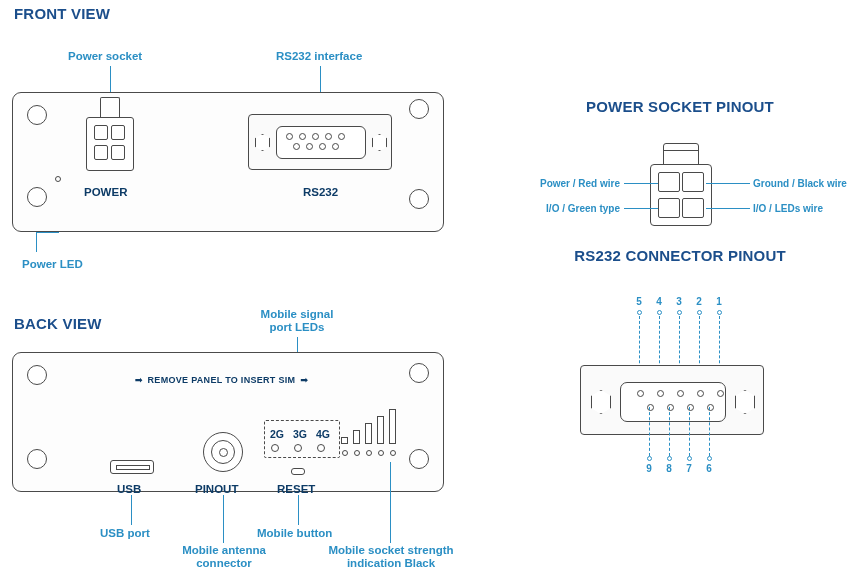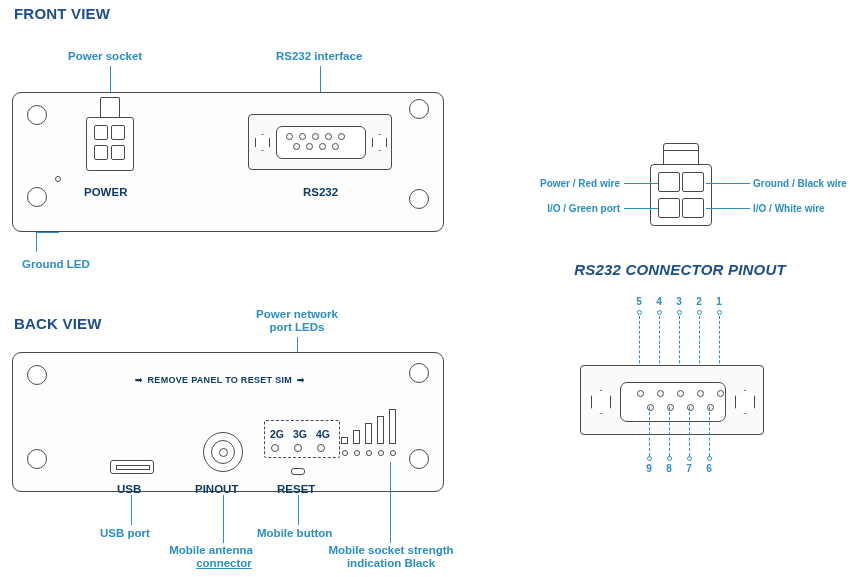--- a/index.html
+++ b/index.html
@@ -307,21 +307,21 @@
 </style>
 </head>
 <body>
 
 <div class="root">
 
   <div class="abs section-title" style="left:14px; top:5px;">FRONT VIEW</div>
 
   <div class="abs callout" style="left:68px; top:50px;">Power socket</div>
   <div class="abs callout" style="left:276px; top:50px;">RS232 interface</div>
-  <div class="abs callout" style="left:22px; top:258px;">Ground LED</div>
+  <div class="abs callout" style="left:22px; top:258px;">Power LED</div>
 
   <div class="line-v" style="left:110px; top:66px; height:31px;"></div>
   <div class="line-v" style="left:320px; top:66px; height:50px;"></div>
   <div class="line-v" style="left:58px; top:182px; height:50px;"></div>
   <div class="line-h" style="left:36px; top:232px; width:23px;"></div>
   <div class="line-v" style="left:36px; top:232px; height:20px;"></div>
 
   <div class="device" style="left:12px; top:92px; width:432px; height:140px;">
     <div class="screw" style="left:14px; top:12px;"></div>
     <div class="screw" style="left:14px; top:94px;"></div>
@@ -351,34 +351,34 @@
     <div class="db9-pin" style="left:89px; top:18px;"></div>
     <div class="db9-pin" style="left:44px; top:28px;"></div>
     <div class="db9-pin" style="left:57px; top:28px;"></div>
     <div class="db9-pin" style="left:70px; top:28px;"></div>
     <div class="db9-pin" style="left:83px; top:28px;"></div>
   </div>
   <div class="abs port-label" style="left:303px; top:186px;">RS232</div>
 
   <div class="abs section-title" style="left:14px; top:315px;">BACK VIEW</div>
 
-  <div class="abs callout center" style="left:242px; top:308px; width:110px;">Power network</div>
+  <div class="abs callout center" style="left:242px; top:308px; width:110px;">Mobile signal</div>
   <div class="abs callout center" style="left:242px; top:321px; width:110px;">port LEDs</div>
   <div class="line-v" style="left:297px; top:337px; height:92px;"></div>
 
   <div class="device" style="left:12px; top:352px; width:432px; height:140px;">
     <div class="screw" style="left:14px; top:12px;"></div>
     <div class="screw" style="left:14px; top:96px;"></div>
     <div class="screw" style="left:396px; top:10px;"></div>
     <div class="screw" style="left:396px; top:96px;"></div>
   </div>
 
   <div class="abs" style="left:135px; top:375px; display:flex; align-items:center; gap:5px;">
     <span class="arrow-glyph">➟</span>
-    <span class="sim-label">REMOVE PANEL TO RESET SIM</span>
+    <span class="sim-label">REMOVE PANEL TO INSERT SIM</span>
     <span class="arrow-glyph">➟</span>
   </div>
 
   <div class="usb" style="left:110px; top:460px; width:44px; height:14px;">
     <div class="usb-inner" style="left:5px; top:4px; width:34px; height:5px;"></div>
   </div>
   <div class="abs port-label" style="left:117px; top:483px;">USB</div>
 
   <div class="mobile-outer" style="left:203px; top:432px;"></div>
   <div class="mobile-mid" style="left:211px; top:440px;"></div>
@@ -404,54 +404,55 @@
   <div class="led-sm" style="left:342px; top:450px;"></div>
   <div class="led-sm" style="left:354px; top:450px;"></div>
   <div class="led-sm" style="left:366px; top:450px;"></div>
   <div class="led-sm" style="left:378px; top:450px;"></div>
   <div class="led-sm" style="left:390px; top:450px;"></div>
 
   <div class="line-v" style="left:131px; top:495px; height:30px;"></div>
   <div class="abs callout" style="left:100px; top:527px;">USB port</div>
 
   <div class="line-v" style="left:223px; top:495px; height:48px;"></div>
-  <div class="abs callout center" style="left:155px; top:544px; width:112px;">Mobile antenna</div>
-  <div class="abs callout center" style="left:168px; top:557px; width:112px;text-decoration:underline;">connector</div>
+  <div class="abs callout center" style="left:168px; top:544px; width:112px;">Mobile antenna</div>
+  <div class="abs callout center" style="left:168px; top:557px; width:112px;">connector</div>
 
   <div class="line-v" style="left:298px; top:495px; height:30px;"></div>
   <div class="abs callout" style="left:257px; top:527px;">Mobile button</div>
 
   <div class="line-v" style="left:390px; top:462px; height:81px;"></div>
   <div class="abs callout center" style="left:318px; top:544px; width:146px;">Mobile socket strength</div>
   <div class="abs callout center" style="left:318px; top:557px; width:146px;">indication Black</div>
 
+  <div class="abs right-title" style="left:530px; top:98px; width:300px;">POWER SOCKET PINOUT</div>
 
   <div class="rps-neck" style="left:663px; top:143px; width:36px; height:22px;">
     <div class="rps-neck-line" style="left:-1px; top:6px; width:36px;"></div>
   </div>
   <div class="rps-body" style="left:650px; top:164px; width:62px; height:62px;">
     <div class="rps-pin" style="left:7px; top:7px;"></div>
     <div class="rps-pin" style="left:31px; top:7px;"></div>
     <div class="rps-pin" style="left:7px; top:33px;"></div>
     <div class="rps-pin" style="left:31px; top:33px;"></div>
   </div>
 
   <div class="abs pin-label right" style="left:515px; top:178px; width:105px; text-align:right;">Power / Red wire</div>
   <div class="line-h" style="left:624px; top:183px; width:34px;"></div>
 
-  <div class="abs pin-label right" style="left:515px; top:203px; width:105px; text-align:right;">I/O / Green port</div>
+  <div class="abs pin-label right" style="left:515px; top:203px; width:105px; text-align:right;">I/O / Green type</div>
   <div class="line-h" style="left:624px; top:208px; width:34px;"></div>
 
   <div class="abs pin-label" style="left:753px; top:178px;">Ground / Black wire</div>
   <div class="line-h" style="left:706px; top:183px; width:44px;"></div>
 
-  <div class="abs pin-label" style="left:753px; top:203px;">I/O / White wire</div>
+  <div class="abs pin-label" style="left:753px; top:203px;">I/O / LEDs wire</div>
   <div class="line-h" style="left:706px; top:208px; width:44px;"></div>
 
-  <div class="abs right-title" style="left:530px; top:261px; width:300px;font-style:italic;">RS232 CONNECTOR PINOUT</div>
+  <div class="abs right-title" style="left:530px; top:247px; width:300px;">RS232 CONNECTOR PINOUT</div>
 
   <div class="abs num-label" style="left:634px; top:296px;">5</div>
   <div class="abs num-label" style="left:654px; top:296px;">4</div>
   <div class="abs num-label" style="left:674px; top:296px;">3</div>
   <div class="abs num-label" style="left:694px; top:296px;">2</div>
   <div class="abs num-label" style="left:714px; top:296px;">1</div>
 
   <div class="small-dot" style="left:636.5px; top:310px;"></div>
   <div class="small-dot" style="left:656.5px; top:310px;"></div>
   <div class="small-dot" style="left:676.5px; top:310px;"></div>

